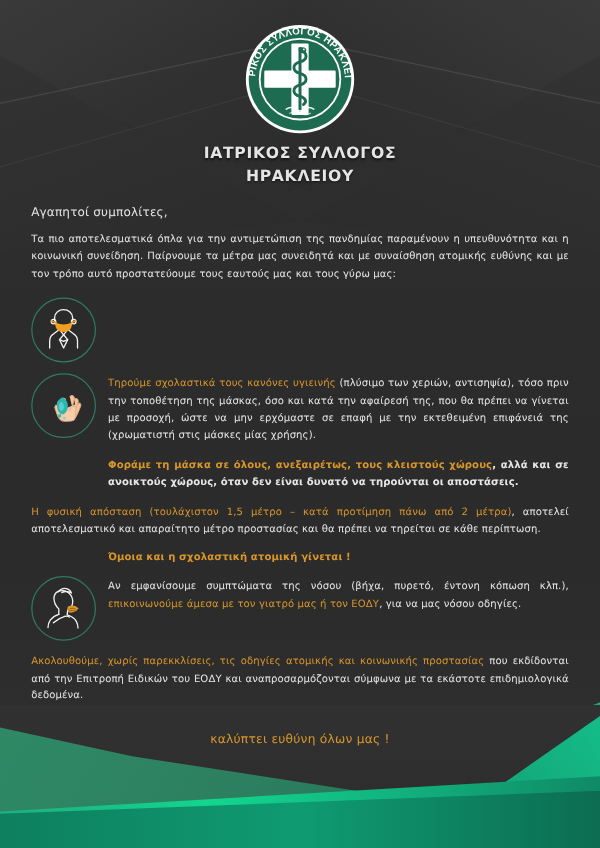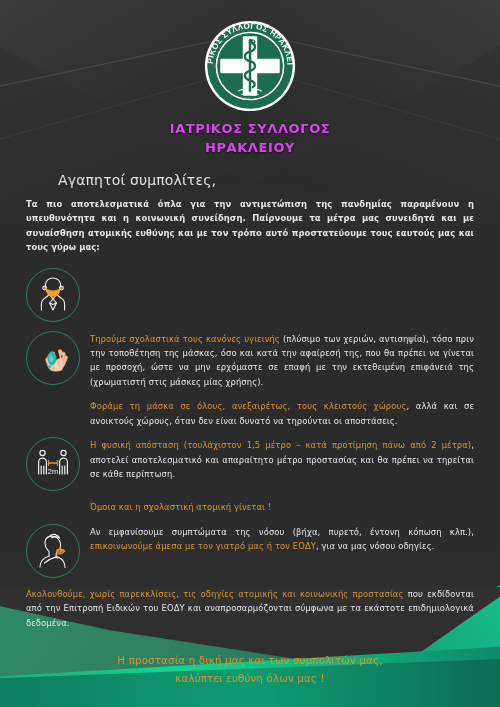--- a/index.html
+++ b/index.html
@@ -109,61 +109,59 @@
 
   .logo-wrap {
     width:96px; height:96px;
     margin:0 auto;
     position:relative;
   }
   .logo-wrap svg { display:block; width:96px; height:96px; }
 
   .org-title {
     margin-top:6px;
-    color:#d946ef;
+    color:#e5e5e5;
     font-size:13px;
     font-weight:bold;
     letter-spacing:.6px;
     line-height:1.45;
     text-shadow:0 1px 2px rgba(0,0,0,.6);
   }
 
   
   .content {
     position:relative; z-index:5;
     padding:14px 26px 0 26px;
     color:#e9e9e9;
   }
 
   .greeting {
-    font-size:14px;
+    font-size:10px;
     color:#e3e3e3;
     margin-bottom:9px;
     letter-spacing:.15px;
-    margin-left:32px;
   }
 
   .intro {
     font-size:8.4px;
     line-height:1.72;
     color:#e6e6e6;
     text-align:justify;
     letter-spacing:.1px;
     margin-bottom:13px;
-    font-weight:bold;
   }
 
   
   .measure {
     display:flex;
     align-items:flex-start;
     gap:10px;
     margin-bottom:9px;
   }
-  .measure.no-icon { padding-left:0; }
+  .measure.no-icon { padding-left:0;font-weight:bold; }
 
   .icon-badge {
     flex:0 0 auto;
     width:54px; height:54px;
     border-radius:50%;
     border:1.4px solid #2f7c5e;
     background:#2b2b2b;
     display:flex; align-items:center; justify-content:center;
     overflow:hidden;
   }
@@ -330,41 +328,20 @@
     </div>
 
     <div class="measure no-icon">
       <div class="icon-spacer"></div>
       <div class="measure-text">
         <span class="hl">Φοράμε τη μάσκα σε όλους, ανεξαιρέτως, τους κλειστούς χώρους</span><span>, αλλά και σε ανοικτούς χώρους, όταν δεν είναι δυνατό να τηρούνται οι αποστάσεις.</span>
       </div>
     </div>
 
     <div class="measure">
-      <div class="icon-badge">
-        <svg width="44" height="44" viewBox="0 0 44 44" xmlns="http://www.w3.org/2000/svg" aria-hidden="true">
-          <g fill="none" stroke="#f2f2f2" stroke-width="1.2" stroke-linecap="round">
-
-            <circle cx="11.5" cy="11" r="2.6"></circle>
-            <path d="M7.6 32 V20 a3.9 3.9 0 0 1 7.8 0 V32"></path>
-            <path d="M10.2 24 V32 M12.8 24 V32"></path>
-
-            <circle cx="32.5" cy="11" r="2.6"></circle>
-            <path d="M28.6 32 V20 a3.9 3.9 0 0 1 7.8 0 V32"></path>
-            <path d="M31.2 24 V32 M33.8 24 V32"></path>
-          </g>
-
-          <g stroke="#d9962a" stroke-width="1.3" stroke-linecap="round">
-            <path d="M17.5 21 H26.5"></path>
-            <path d="M17.5 18.6 V23.4"></path>
-            <path d="M26.5 18.6 V23.4"></path>
-          </g>
-          <text x="22" y="32" text-anchor="middle" font-family="Liberation Sans, sans-serif" font-size="7.4" fill="#f2f2f2">2m</text>
-        </svg>
-      </div>
       <div class="measure-text">
         <span class="hl">Η φυσική απόσταση (τουλάχιστον 1,5 μέτρο – κατά προτίμηση πάνω από 2 μέτρα)</span><span>, αποτελεί αποτελεσματικό και απαραίτητο μέτρο προστασίας και θα πρέπει να τηρείται σε κάθε περίπτωση.</span>
       </div>
     </div>
 
     <div class="measure no-icon">
       <div class="icon-spacer"></div>
       <div class="short-line">Όμοια και η σχολαστική ατομική γίνεται !</div>
     </div>
 
@@ -395,17 +372,16 @@
       </div>
     </div>
 
     <div class="closing">
       <span class="hl">Ακολουθούμε, χωρίς παρεκκλίσεις, τις οδηγίες ατομικής και κοινωνικής προστασίας</span><span> που εκδίδονται από την Επιτροπή Ειδικών του ΕΟΔΥ και αναπροσαρμόζονται σύμφωνα με τα εκάστοτε επιδημιολογικά δεδομένα.</span>
     </div>
 
   </div>
 
   <div class="slogan">
-    <div>Η προστασία η δική μας και των συμπολιτών μας,</div>
     <div>καλύπτει ευθύνη όλων μας !</div>
   </div>
 
 </div>
 
 </body></html>

